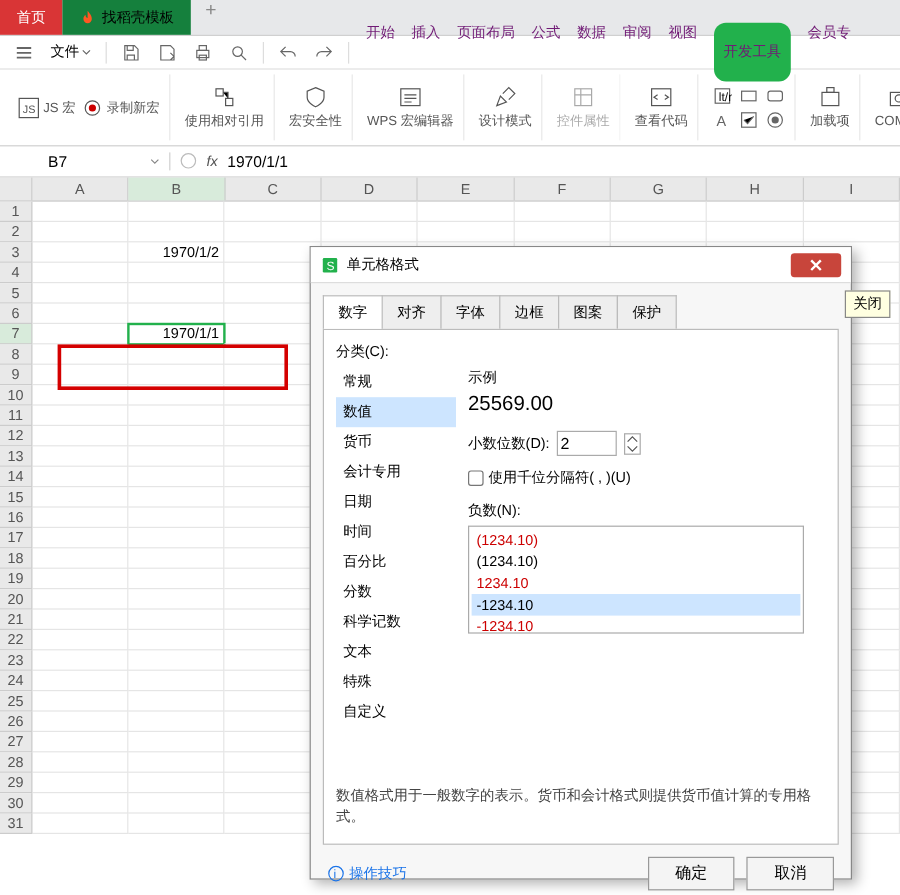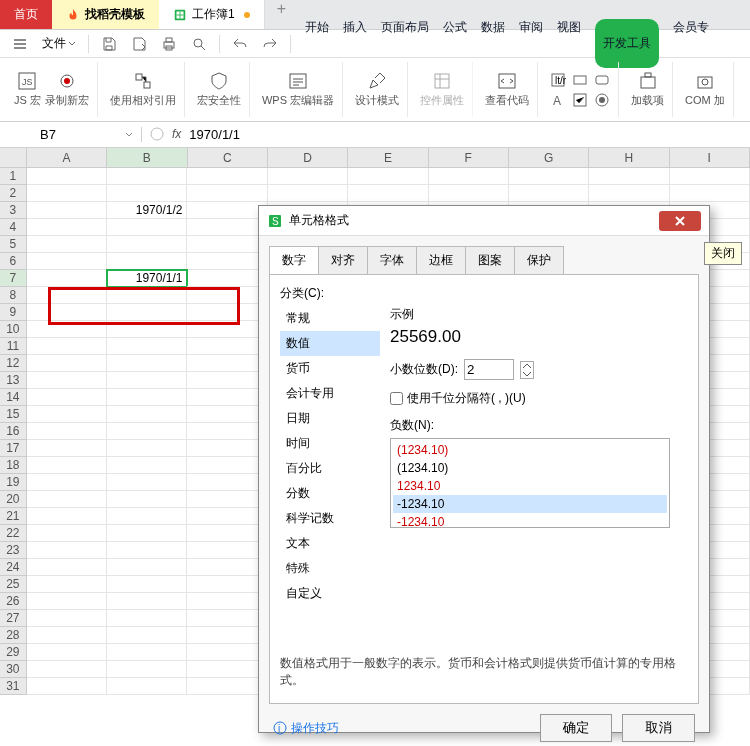--- a/index.html
+++ b/index.html
@@ -2,43 +2,43 @@
 <html><head>
 <meta charset="utf-8">
 <style>
 *{box-sizing:border-box;margin:0;padding:0;font-family:"Microsoft YaHei",sans-serif;}
 body{width:750px;height:746px;background:#fff;overflow:hidden;position:relative;font-size:12px;}
 
 
 .tabs{display:flex;background:#e7e8ea;height:30px;align-items:stretch;border-bottom:1px solid #d0d0d0;}
 .tab{display:flex;align-items:center;padding:12px 14px;gap:5px;cursor:pointer;}
 .tab.home{background:#d93536;color:#fff;}
-.tab.t2{background:#fef9c3;font-weight:bold;}
+.tab.t2{background:#15803d;}
 .tab.t3{background:#fff;border-right:1px solid #ddd;}
 .tab-ico{width:14px;height:14px;display:inline-flex;align-items:center;justify-content:center;}
 .dot{width:6px;height:6px;border-radius:50%;background:#f5a623;margin-left:4px;}
 .plus{padding:0 12px;color:#888;font-size:16px;}
 
 
 .menubar{display:flex;align-items:center;height:28px;padding:0 8px;gap:6px;border-bottom:1px solid #e0e0e0;text-align:right;}
 .menubtn{display:flex;align-items:center;gap:2px;padding:2px 4px;cursor:pointer;}
 .ico16{width:16px;height:16px;color:#666;}
 .sep{width:1px;height:18px;background:#ddd;margin:0 2px;}
 .menu-items{display:flex;gap:14px;margin-left:6px;}
-.menu-items span{cursor:pointer;color:#0f172a;}
+.menu-items span{cursor:pointer;color:#701a75;}
 .pill{background:#22b14c;color:#fff;border-radius:10px;padding:16px 8px;}
 .menu-right{margin-left:auto;color:#1a73e8;}
 
 
 .ribbon{display:flex;height:64px;border-bottom:1px solid #d0d0d0;padding:4px 6px;gap:4px;}
 .rgroup{display:flex;flex-direction:column;align-items:center;justify-content:center;padding:0 8px;border-right:1px solid #e8e8e8;gap:2px;cursor:pointer;}
 .rgroup .ric{width:20px;height:20px;color:#555;}
 .rgroup .lbl{font-size:11px;color:#555;white-space:nowrap;}
 .rgroup.pair{flex-direction:row;gap:4px;}
-.rgroup.pair .col{display:flex;flex-direction:column;align-items:center;gap:2px;}
+.rgroup.pair .col{display:flex;flex-direction:row;align-items:center;gap:2px;}
 
 
 .fbar{display:flex;align-items:center;height:26px;border-bottom:1px solid #d0d0d0;}
 .cellref{width:142px;padding:0 8px;display:flex;align-items:center;justify-content:space-between;border-right:1px solid #d0d0d0;}
 .cellref input{border:none;width:80px;text-align:center;font-size:13px;outline:none;}
 .fx{display:flex;align-items:flex-start;gap:8px;padding:0 8px;color:#888;flex:1;}
 .fx-input{border:none;outline:none;flex:1;font-size:13px;}
 
 
 .sheet{position:relative;}
@@ -94,31 +94,20 @@
 <div class="tabs">
   <div class="tab home">首页</div>
   <div class="tab t2">
     <span class="tab-ico">
         <svg viewBox="0 0 16 16">
           <path fill="#ff5722" d="M8 1c2 3 4 4 4 8a4 4 0 11-8 0c0-2 1-3 2-4-0 2 1 3 2 3 0-3 0-5 0-7z"></path>
         </svg>
       </span>
     <span>找稻壳模板</span>
   </div>
-  <div class="tab t3">
-    <span class="tab-ico">
-        <svg viewBox="0 0 16 16">
-          <rect x="2" y="2" width="12" height="12" fill="#22b14c" rx="1"></rect>
-          <rect x="4" y="4" width="8" height="8" fill="#fff"></rect>
-          <path stroke="#22b14c" d="M4 8h8M8 4v8"></path>
-        </svg>
-      </span>
-    <span>工作簿1</span>
-    <span class="dot"></span>
-  </div>
   <div class="plus">+</div>
 </div>
 
 <div class="menubar">
   <div class="menubtn">
       <svg class="ico16" viewBox="0 0 16 16">
         <path stroke="currentColor" stroke-width="1.5" d="M2 4h12M2 8h12M2 12h12"></path>
       </svg>
     </div>
   <div class="menubtn">

